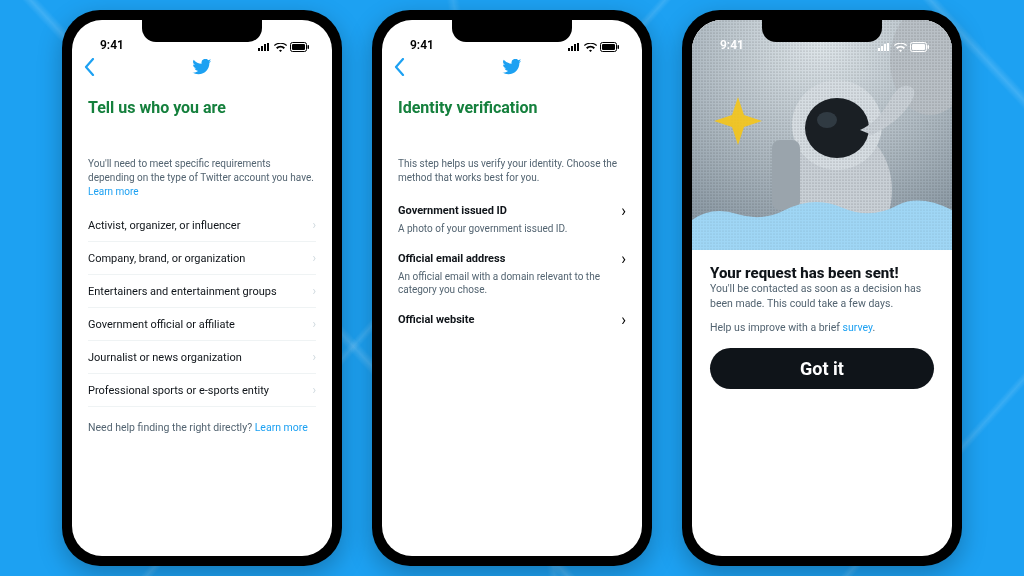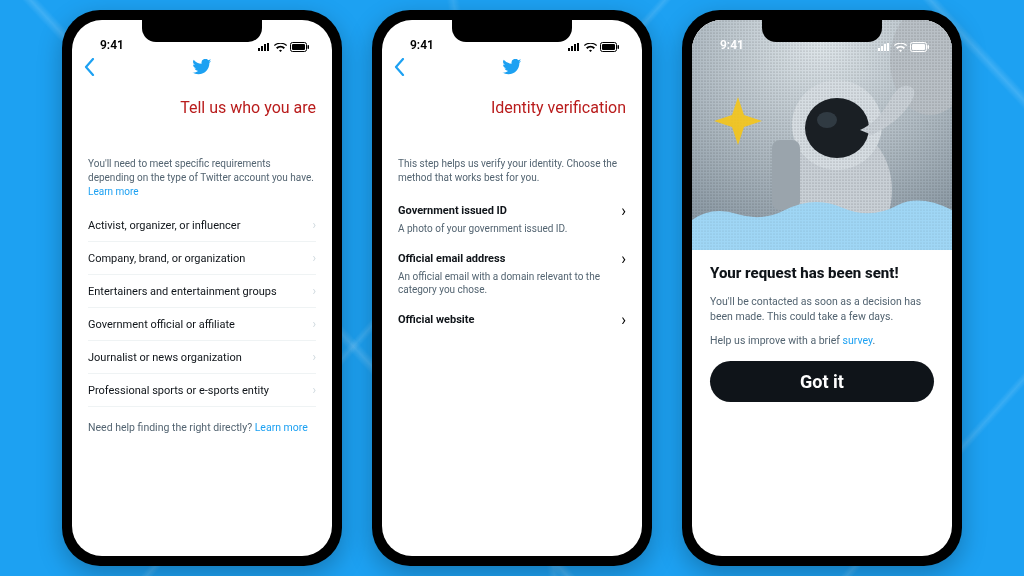--- a/index.html
+++ b/index.html
@@ -76,24 +76,23 @@
     font-size: 18px;
     font-weight: 300;
   }
   .content {
     padding: 8px 16px;
     flex: 1;
     overflow: hidden;
   }
   h1.title {
     font-size: 16px;
-    font-weight: 400;
+    font-weight: 700;
     margin: 6px 0 6px 0;
-    color: #b91c1c;
-    text-align: right;
+    color: #15803d;
   }
   p.sub {
     font-size: 10px;
     color: #536471;
     line-height: 1.4;
     margin-bottom: 10px;
     margin-top: 40px;
   }
   .link { color: #1DA1F2; }
   .row {
@@ -116,21 +115,21 @@
   .option .olabel { font-size: 11px; font-weight:700; color:#0f1419; }
   .option .odesc { font-size: 10px; color:#536471; margin-top:2px; line-height:1.3; }
   .hero {
     height: 230px;
     background: linear-gradient(180deg,#e8e8e8,#bfc7cd 40%,#9aa3aa 80%);
     position: relative;
     overflow: hidden;
   }
   .hero svg { position:absolute; inset:0; }
   .content3 { padding: 14px 18px; }
-  h1.title3 { font-size: 15px; font-weight:800; color:#0f1419; margin-bottom:13px; }
+  h1.title3 { font-size: 15px; font-weight:800; color:#0f1419; margin-bottom:0; }
   p.sub3 { font-size: 10.5px; color:#536471; line-height:1.4; margin-bottom:10px; }
   .btn {
     margin-top: 12px;
     background:#0f1419;
     color:#fff;
     border-radius: 999px;
     text-align:center;
     font-size: 18px;
     font-weight:700;
     padding: 10px 0;

